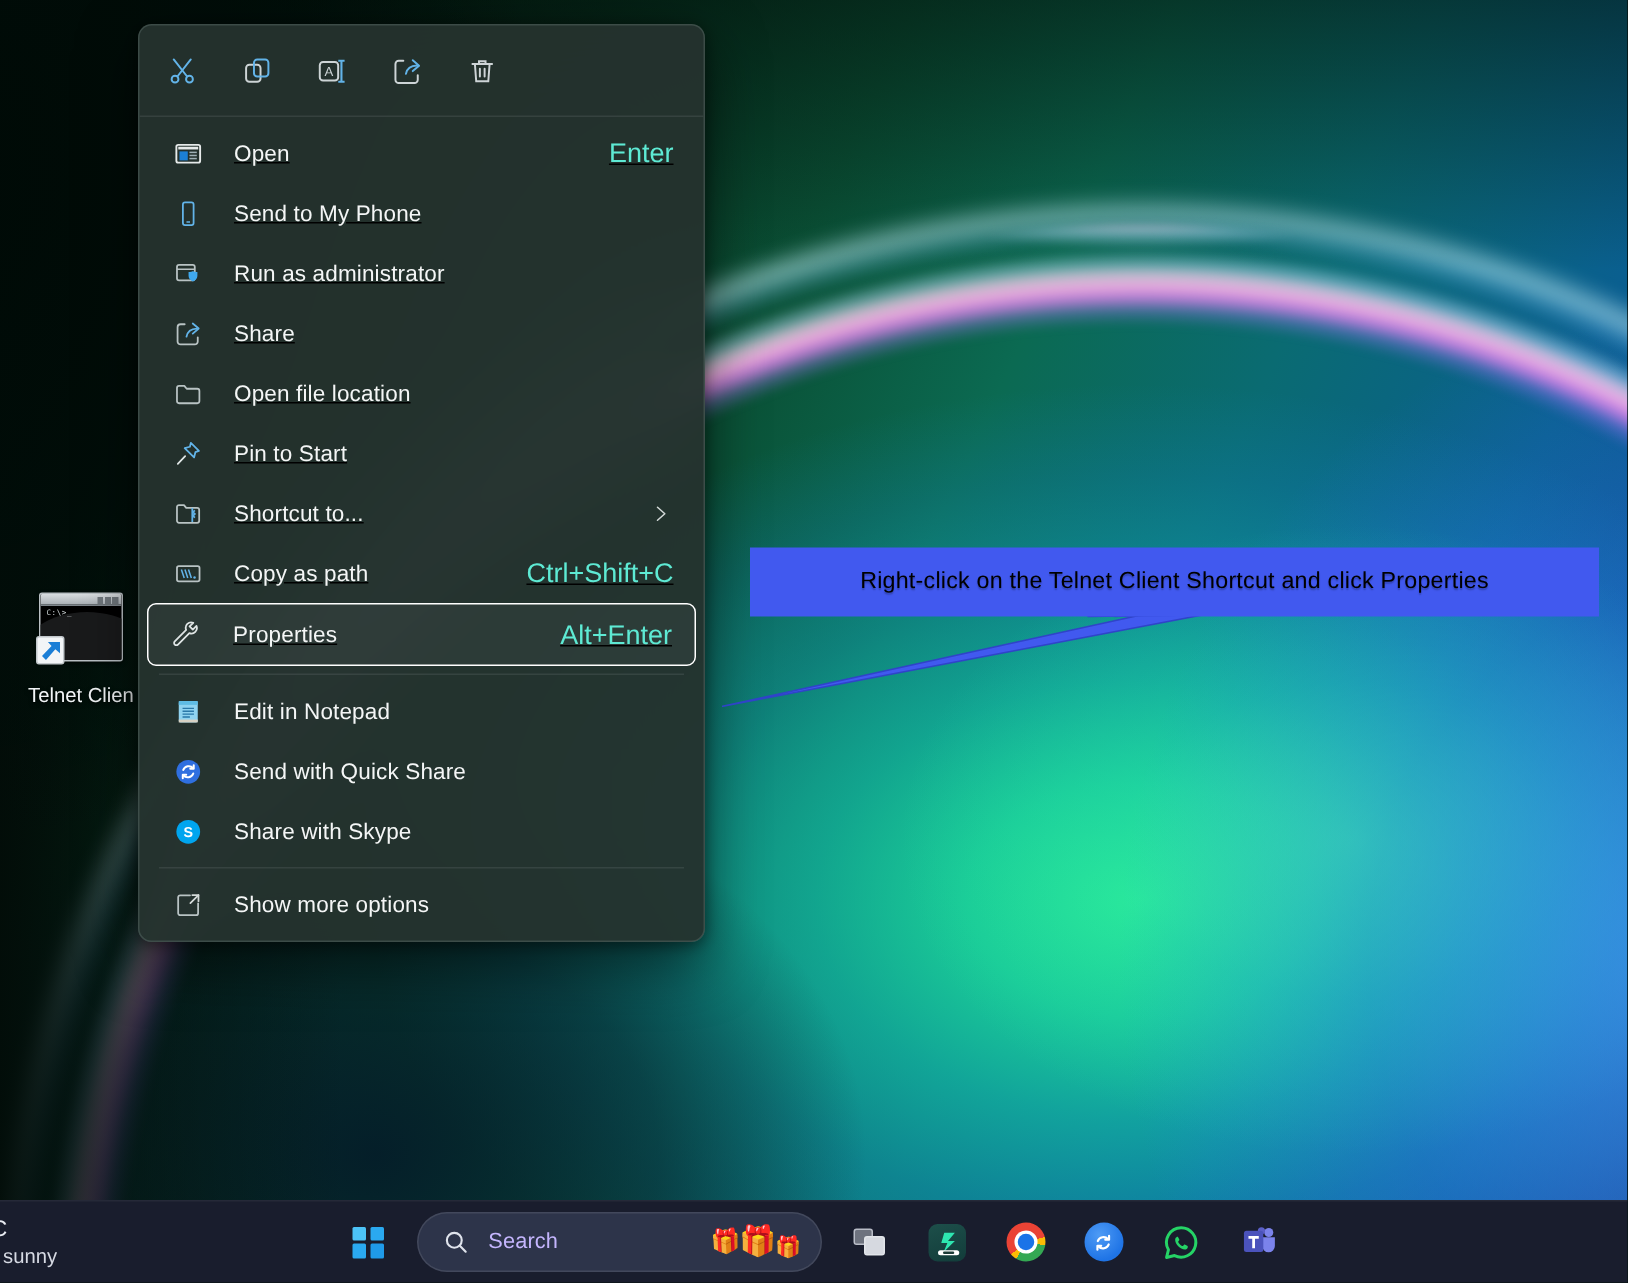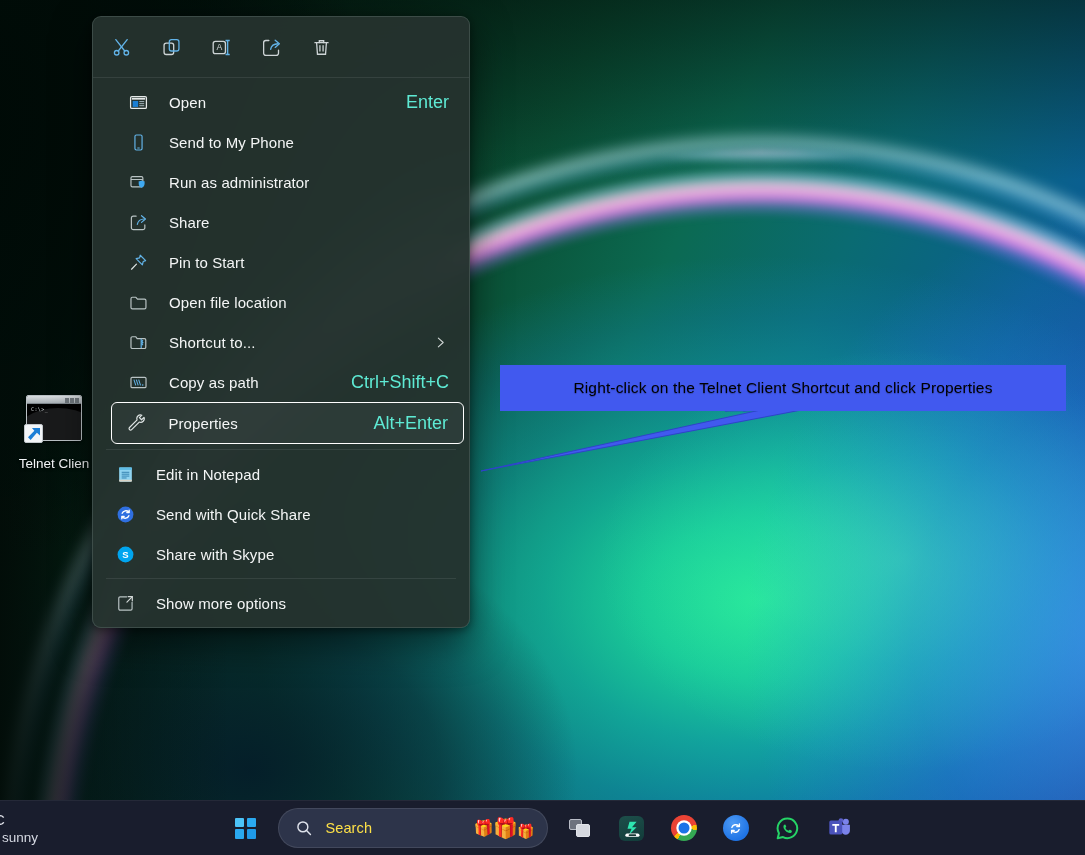--- a/index.html
+++ b/index.html
@@ -202,21 +202,21 @@
     cursor:default;
   }
   .tb-btn svg{ display:block; }
 
   .ctx-sep{
     height:1px; margin:0 0 0 0;
     background:rgba(255,255,255,0.085);
   }
   .ctx-sep.inset{ margin:0 13px; }
 
-  .ctx-list{ padding:4px 5px 5px 18px; }
+  .ctx-list{ padding:4px 5px 5px 5px;text-decoration:underline; }
   .ctx-item{
     height:40px;
     display:flex; align-items:center;
     border-radius:5px;
     padding:0 11px 0 16px;
     position:relative;
     cursor:default;
   }
   .ctx-item .ico{
     width:22px; height:22px; flex:0 0 22px;
@@ -319,21 +319,21 @@
     height:40px; width:270px;
     background:rgba(58,67,92,0.62);
     border:1px solid rgba(255,255,255,0.10);
     border-radius:20px;
     display:flex; align-items:center;
     padding:0 10px 0 16px;
     cursor:text;
   }
   #search-pill .sp-icon{ margin-right:13px; display:flex; }
   #search-placeholder{
-    color:#fde047; font-size:14.5px; letter-spacing:.1px;text-align:right;
+    color:#c4b5fd; font-size:14.5px; letter-spacing:.1px;text-align:right;
   }
   #gift-emojis{
     margin-left:auto; display:flex; align-items:center; gap:0px;
     font-size:17px; line-height:1; padding-right:2px;
   }
   #gift-emojis span{ display:inline-block; }
   #gift-emojis span:nth-child(1){ transform:translateY(1px) rotate(-3deg); font-size:16px; }
   #gift-emojis span:nth-child(2){ font-size:20px; margin:0 -1px; }
   #gift-emojis span:nth-child(3){ font-size:14px; transform:translateY(3px); }
 
@@ -499,35 +499,35 @@
           <path d="M9 4H5.5A2.5 2.5 0 0 0 3 6.5v12A2.5 2.5 0 0 0 5.5 21h12a2.5 2.5 0 0 0 2.5-2.5V15" stroke="#b9c3c4"></path>
           <path d="M10.5 14.5c1-5.5 5.2-6.8 8.8-6.9"></path>
           <path d="M15.8 3.4 20.8 7.6l-5 4.3"></path>
         </svg>
       </span>
       <span class="txt">Share</span>
     </div>
 
     <div class="ctx-item">
       <span class="ico">
+        <svg width="19" height="19" viewBox="0 0 24 24" fill="none" stroke="#b9c3c4" stroke-width="1.5" stroke-linejoin="round">
+          <path d="M2.5 7.2a1.8 1.8 0 0 1 1.8-1.8h4.4l2 2.4h8.9a1.8 1.8 0 0 1 1.8 1.8v8.6a1.8 1.8 0 0 1-1.8 1.8H4.3a1.8 1.8 0 0 1-1.8-1.8z"></path>
+        </svg>
+      </span>
+      <span class="txt">Open file location</span>
+    </div>
+
+    <div class="ctx-item">
+      <span class="ico">
         <svg width="19" height="19" viewBox="0 0 24 24" fill="none" stroke="#62b3e8" stroke-width="1.5" stroke-linejoin="round" stroke-linecap="round">
           <path d="M14.2 2.8 21 9.6l-3 1.1-1.1 4.4-7.9-7.9 4.4-1.1z"></path>
           <line x1="9.4" y1="14.1" x2="3.2" y2="20.5" stroke="#dfe5e5"></line>
         </svg>
       </span>
       <span class="txt">Pin to Start</span>
-    </div>
-
-    <div class="ctx-item">
-      <span class="ico">
-        <svg width="19" height="19" viewBox="0 0 24 24" fill="none" stroke="#b9c3c4" stroke-width="1.5" stroke-linejoin="round">
-          <path d="M2.5 7.2a1.8 1.8 0 0 1 1.8-1.8h4.4l2 2.4h8.9a1.8 1.8 0 0 1 1.8 1.8v8.6a1.8 1.8 0 0 1-1.8 1.8H4.3a1.8 1.8 0 0 1-1.8-1.8z"></path>
-        </svg>
-      </span>
-      <span class="txt">Open file location</span>
     </div>
 
 
     <div class="ctx-item">
       <span class="ico">
         <svg width="19" height="19" viewBox="0 0 24 24" fill="none" stroke="#b9c3c4" stroke-width="1.5" stroke-linejoin="round">
           <path d="M2.5 6.4a1.7 1.7 0 0 1 1.7-1.7h4.2l1.9 2.3h9.2a1.7 1.7 0 0 1 1.7 1.7v9.2a1.7 1.7 0 0 1-1.7 1.7H4.2a1.7 1.7 0 0 1-1.7-1.7z"></path>
           <path d="M15.4 7.2v11.8" stroke="#62b3e8"></path>
           <path d="M17.6 9.2l-1.7 1.5 1.7 1.5-1.7 1.5 1.7 1.5" stroke="#62b3e8" fill="none"></path>
         </svg>

